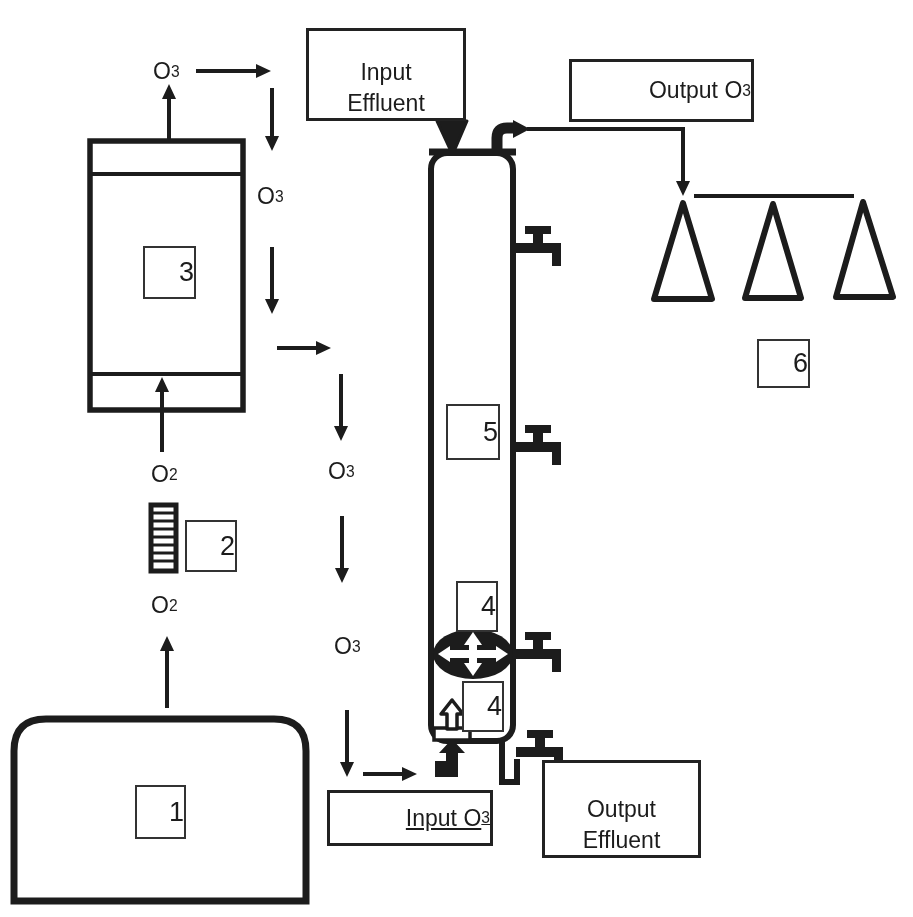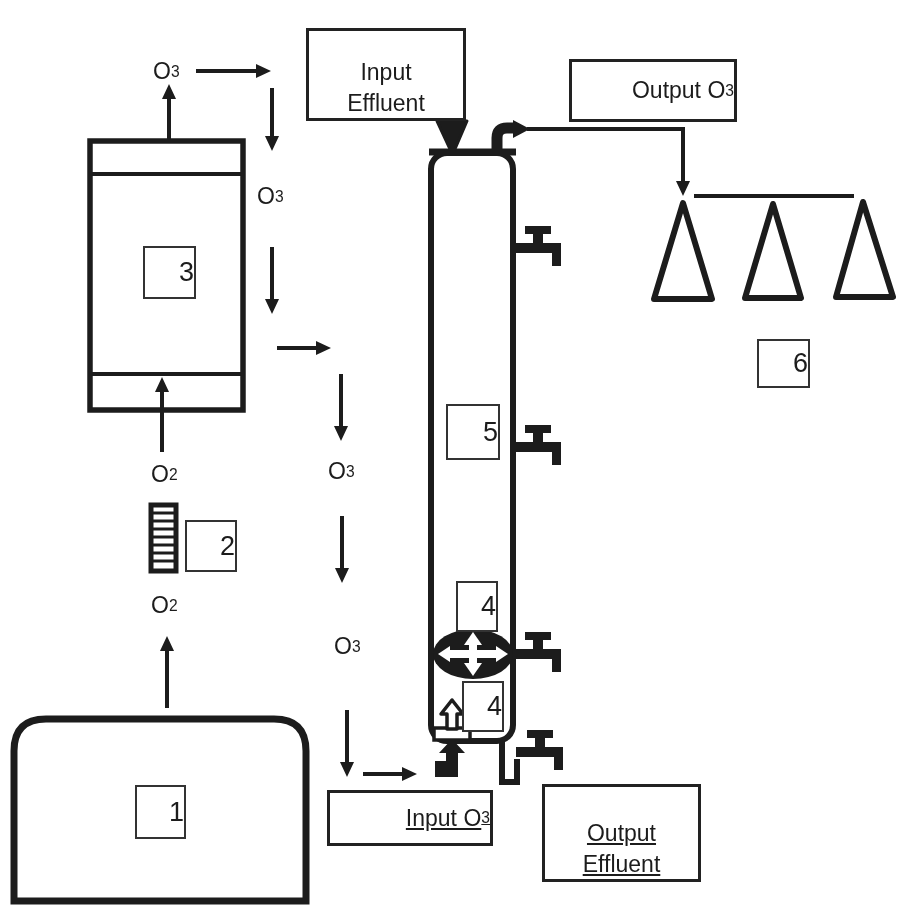--- a/index.html
+++ b/index.html
@@ -127,31 +127,31 @@
 
       <polyline points="502,742 502,782 517,782 517,759" stroke-width="6"></polyline>
     </g>
   </svg>
 
   <div class="lbl labelbox" style="left:306px;top:28px;width:154px;height:87px;">
     <div>Input</div>
     <div>Effluent</div>
   </div>
 
-  <div class="lbl labelbox" style="left:569px;top:59px;width:162px;height:57px;flex-direction:row;">
+  <div class="lbl labelbox" style="left:569px;top:59px;width:162px;height:57px;flex-direction:row;padding-left:17px;">
     <span>Output O</span>
       <span class="sub">3</span>
   </div>
 
   <div class="lbl labelbox" style="left:327px;top:790px;width:160px;height:50px;flex-direction:row;text-decoration:underline;">
     <span>Input O</span>
       <span class="sub">3</span>
   </div>
 
-  <div class="lbl labelbox" style="left:542px;top:784px;width:153px;height:92px;text-decoration:underline;">
+  <div class="lbl labelbox" style="left:542px;top:760px;width:153px;height:92px;">
     <div>Output</div>
     <div>Effluent</div>
   </div>
 
   <div class="lbl plate" style="left:135px;top:785px;width:47px;height:50px;">
     <span>1</span>
   </div>
   <div class="lbl plate" style="left:185px;top:520px;width:48px;height:48px;">
     <span>2</span>
   </div>

